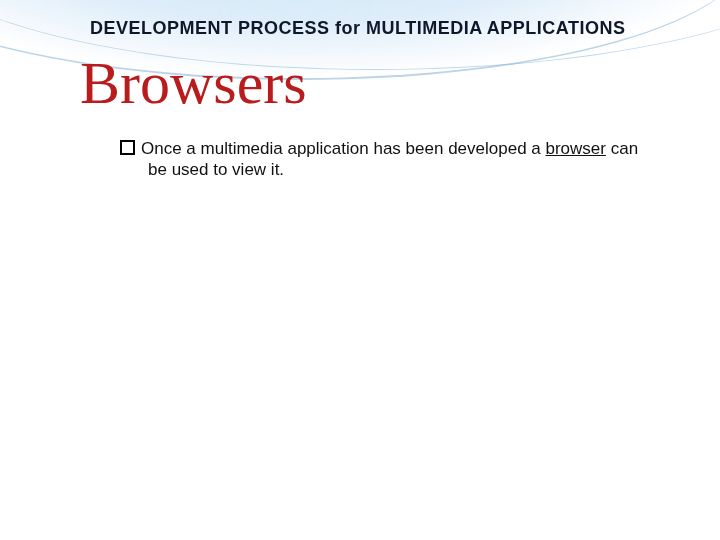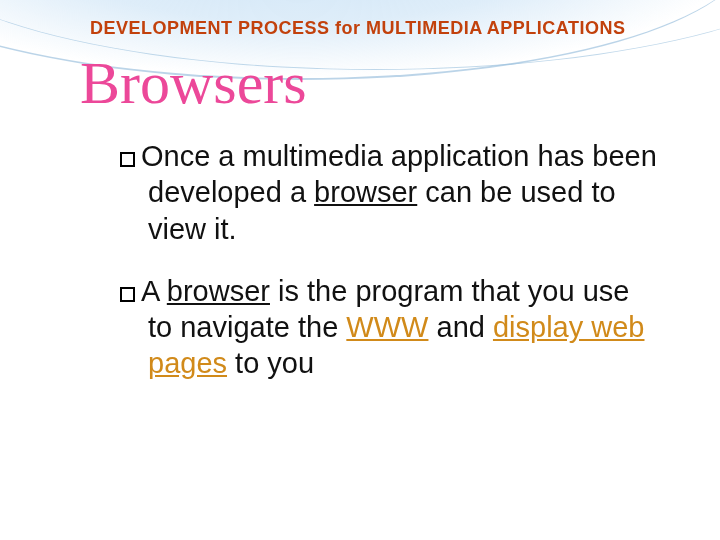--- a/index.html
+++ b/index.html
@@ -36,40 +36,40 @@
     border-bottom: 1.5px solid rgba(150,190,220,0.6);
     z-index: 0;
     pointer-events: none;
   }
   .header {
     position: relative;
     z-index: 1;
     padding: 18px 0 0 90px;
     font-size: 18px;
     font-weight: bold;
-    color: #c2410c;
+    color: #0f172a;
     letter-spacing: 0.5px;
   }
   .title {
     position: relative;
     z-index: 1;
     padding: 10px 0 20px 80px;
     font-family: Georgia, "Times New Roman", serif;
     font-size: 60px;
-    color: #ec4899;
+    color: #b91c1c;
     font-weight: normal;
   }
   .content {
     position: relative;
     z-index: 1;
     padding: 0 60px 0 120px;
   }
   .bullet-item {
     margin-bottom: 26px;
-    font-size: 29px;
+    font-size: 17px;
     line-height: 1.25;
     color: #111;
     text-indent: -28px;
     padding-left: 28px;
   }
   .bullet-box {
     display: inline-block;
     width: 15px;
     height: 15px;
     border: 2px solid #000;
@@ -92,18 +92,15 @@
 <div class="header">DEVELOPMENT PROCESS for MULTIMEDIA APPLICATIONS</div>
 
 <div class="title">Browsers</div>
 
 <div class="content">
 
   <div class="bullet-item">
     <span class="bullet-box"></span><span>Once a multimedia application has been developed a </span><span class="ul">browser</span><span> can be used to view it.</span>
   </div>
 
-  <div class="bullet-item">
-    <span class="bullet-box"></span><span>A </span><span class="ul">browser</span><span> is the program that you use to navigate the </span><span class="hl ul">WWW</span><span> and </span><span class="hl ul">display web pages</span><span> to you</span>
-  </div>
 
 
 </div>
 
 </body></html>

